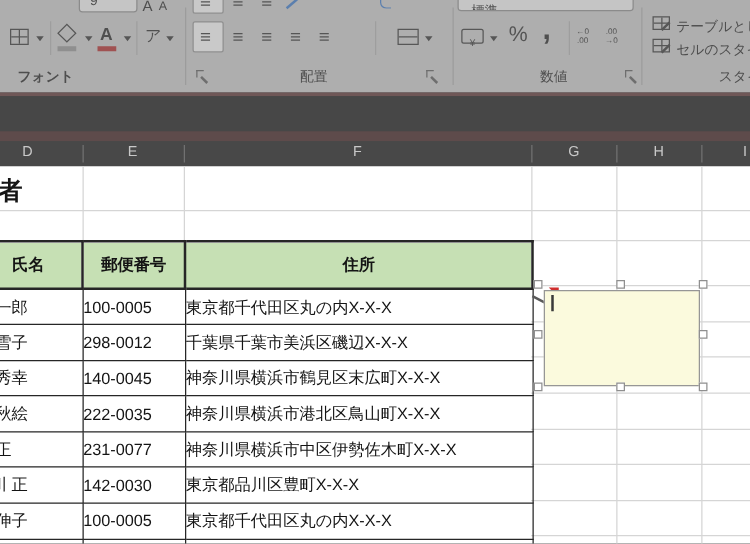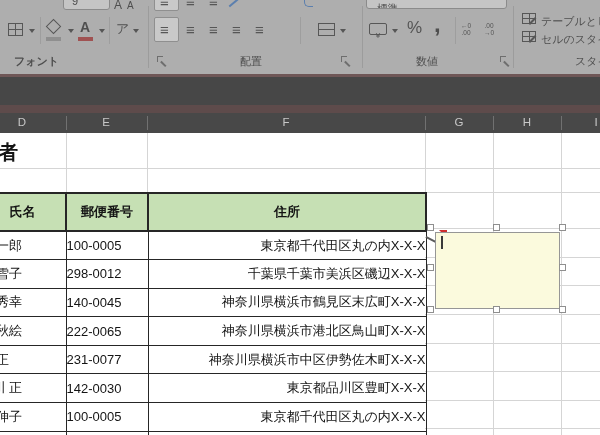--- a/index.html
+++ b/index.html
@@ -43,21 +43,21 @@
   .gl{position:absolute;background:#d5d5d5;}
   .sheet-title{position:absolute;left:-2px;top:6px;font-size:20px;font-weight:bold;color:#151515;white-space:nowrap;}
 
   table.data{position:absolute;left:-22px;top:59px;border-collapse:collapse;table-layout:fixed;width:447px;
              font-size:13px;color:#141414;}
   table.data td,table.data th{border:1px solid #262626;padding:0;overflow:hidden;white-space:nowrap;}
   table.data th{background:#c6e0b4;border:2px solid #262626;font-weight:bold;font-size:13px;height:36px;text-align:center;}
   table.data tr.datarow{height:28.6px;}
   td.c-name{padding-left:17px;}
   td.c-postal{padding-left:5px;}
-  td.c-address{padding-left:6px;text-align:right;}
+  td.c-address{padding-left:6px;}
 
   .comment-indicator{position:absolute;left:439px;top:97px;width:0;height:0;
         border-top:8px solid #cf2e2e;border-left:8px solid transparent;}
   .connector{position:absolute;left:426px;top:103px;width:13px;height:1.5px;background:#5a5a5a;
         transform:rotate(27deg);transform-origin:left center;}
   .comment-box{position:absolute;left:435px;top:99px;width:123px;height:75px;
         background:#fbfadd;border:1.5px solid #969696;}
   .caret{position:absolute;left:441px;top:103px;width:1.5px;height:13px;background:#3a3a3a;}
   .handle{position:absolute;width:7px;height:7px;background:#ffffff;border:1px solid #8f8f8f;box-sizing:border-box;}
 </style>
@@ -138,21 +138,21 @@
     <span class="ribtext" style="left:541px;top:14px;">テーブルとして書式設定</span>
 
     <div class="gridicon" style="left:522px;top:31px;width:14px;height:11px;"></div>
     <div class="penline" style="left:528px;top:38px;"></div>
     <span class="ribtext" style="left:541px;top:32px;">セルのスタイル</span>
 
     <span class="grplabel" style="left:14px;font-weight:bold;">フォント</span>
     <div class="launcher" style="left:157px;top:56px;"></div>
     <span class="grplabel" style="left:240px;">配置</span>
     <div class="launcher" style="left:341px;top:56px;"></div>
-    <span class="grplabel" style="left:416px;">数値</span>
+    <span class="grplabel" style="left:432px;">数値</span>
     <div class="launcher" style="left:500px;top:56px;"></div>
     <span class="grplabel" style="left:575px;">スタイル</span>
   </div>
 
   <div class="brown-line"></div>
   <div class="dark-band"></div>
   <div class="brown-strip"></div>
 
   <div class="colheaders">
     <span class="colletter" style="left:22px;">D</span>
@@ -216,21 +216,21 @@
           </tr>
 
           <tr class="datarow">
             <td class="c-name">藤 秀幸</td>
             <td class="c-postal">140-0045</td>
             <td class="c-address">神奈川県横浜市鶴見区末広町X-X-X</td>
           </tr>
 
           <tr class="datarow">
             <td class="c-name">施 秋絵</td>
-            <td class="c-postal">222-0065</td>
+            <td class="c-postal">222-0035</td>
             <td class="c-address">神奈川県横浜市港北区鳥山町X-X-X</td>
           </tr>
 
           <tr class="datarow">
             <td class="c-name">藤 正</td>
             <td class="c-postal">231-0077</td>
             <td class="c-address">神奈川県横浜市中区伊勢佐木町X-X-X</td>
           </tr>
 
           <tr class="datarow">

